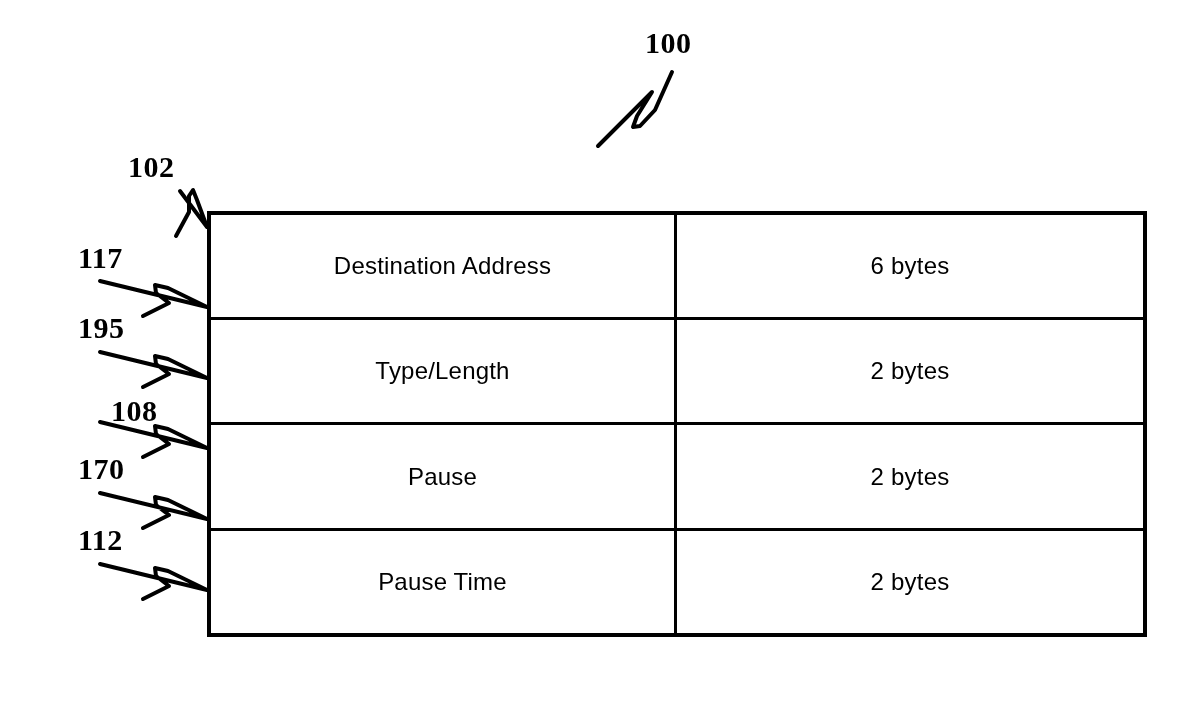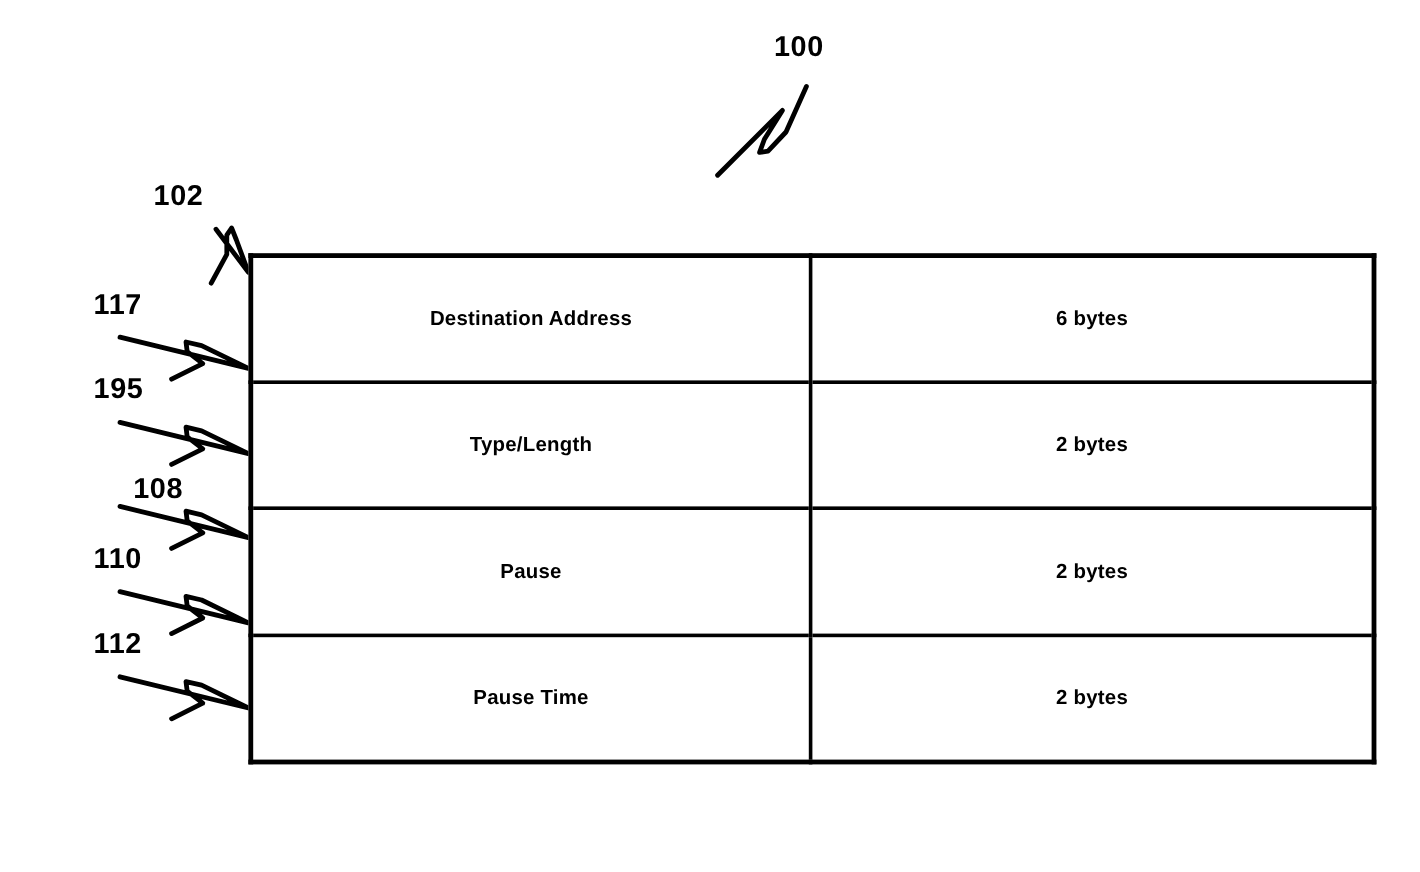--- a/index.html
+++ b/index.html
@@ -14,23 +14,23 @@
     height: 727px;
     background: #ffffff;
     overflow: hidden;
     font-family: "Liberation Sans", sans-serif;
     -webkit-font-smoothing: none;
   }
 
   
   .ref-num {
     position: absolute;
-    font-family: Liberation Sans, sans-serif;
+    font-family: Liberation Serif, serif;
     font-weight: bold;
-    font-size: 24px;
+    font-size: 30px;
     line-height: 1;
     color: #000000;
     letter-spacing: 0.5px;
     white-space: nowrap;
   }
 
   
   #leaders {
     position: absolute;
     left: 0;
@@ -60,22 +60,22 @@
     border: 4px solid #000000;
   }
   #frame-table td {
     border: 0;
     border-top: 3px solid #000000;
     padding: 0;
     height: 71px;
     text-align: center;
     vertical-align: middle;
     font-family: "Liberation Sans", sans-serif;
-    font-weight: bold;
-    font-size: 17px;
+    font-weight: normal;
+    font-size: 24px;
     color: #000000;
     letter-spacing: 0.2px;
   }
   #frame-table tr:first-child td {
     border-top: 0;
   }
   #frame-table td.field-name {
     width: 463px;
     border-right: 3px solid #000000;
   }
@@ -104,21 +104,21 @@
   <div class="ref-num" style="left:645px; top:28px;">100</div>
 
   <div class="ref-num" style="left:128px; top:152px;">102</div>
 
   <div class="ref-num" style="left:78px; top:243px;">117</div>
 
   <div class="ref-num" style="left:78px; top:313px;">195</div>
 
   <div class="ref-num" style="left:78px; top:396px;margin-left:33px;">108</div>
 
-  <div class="ref-num" style="left:78px; top:454px;">110</div>
+  <div class="ref-num" style="left:78px; top:454px;">170</div>
 
   <div class="ref-num" style="left:78px; top:525px;text-align:center;">112</div>
 
   <table id="frame-table">
     <tbody>
       <tr>
         <td class="field-name">Destination Address</td>
         <td class="field-size">6 bytes</td>
       </tr>
       <tr>

